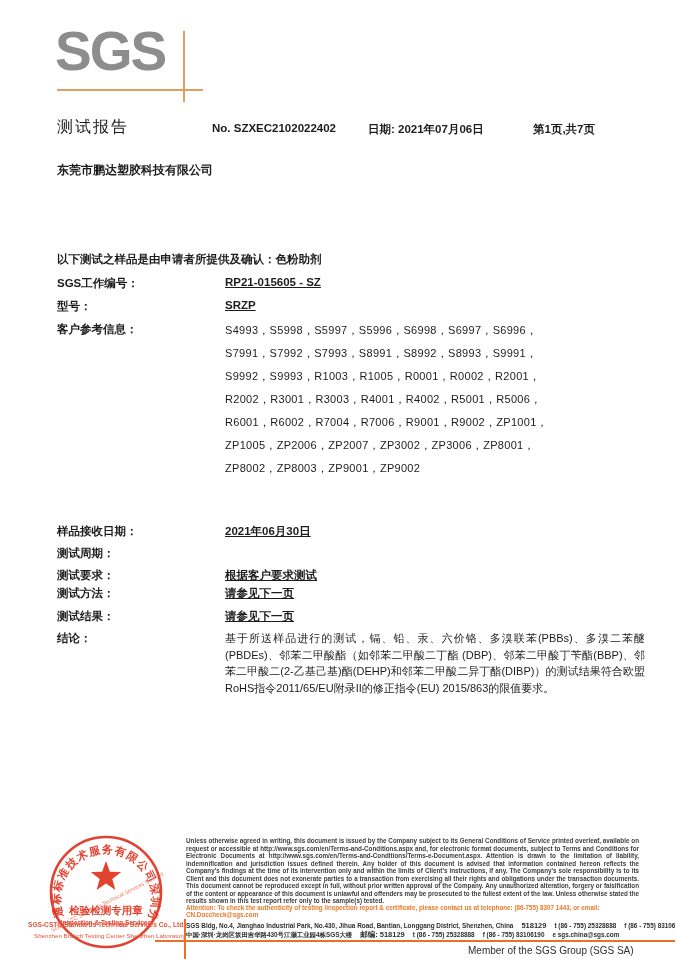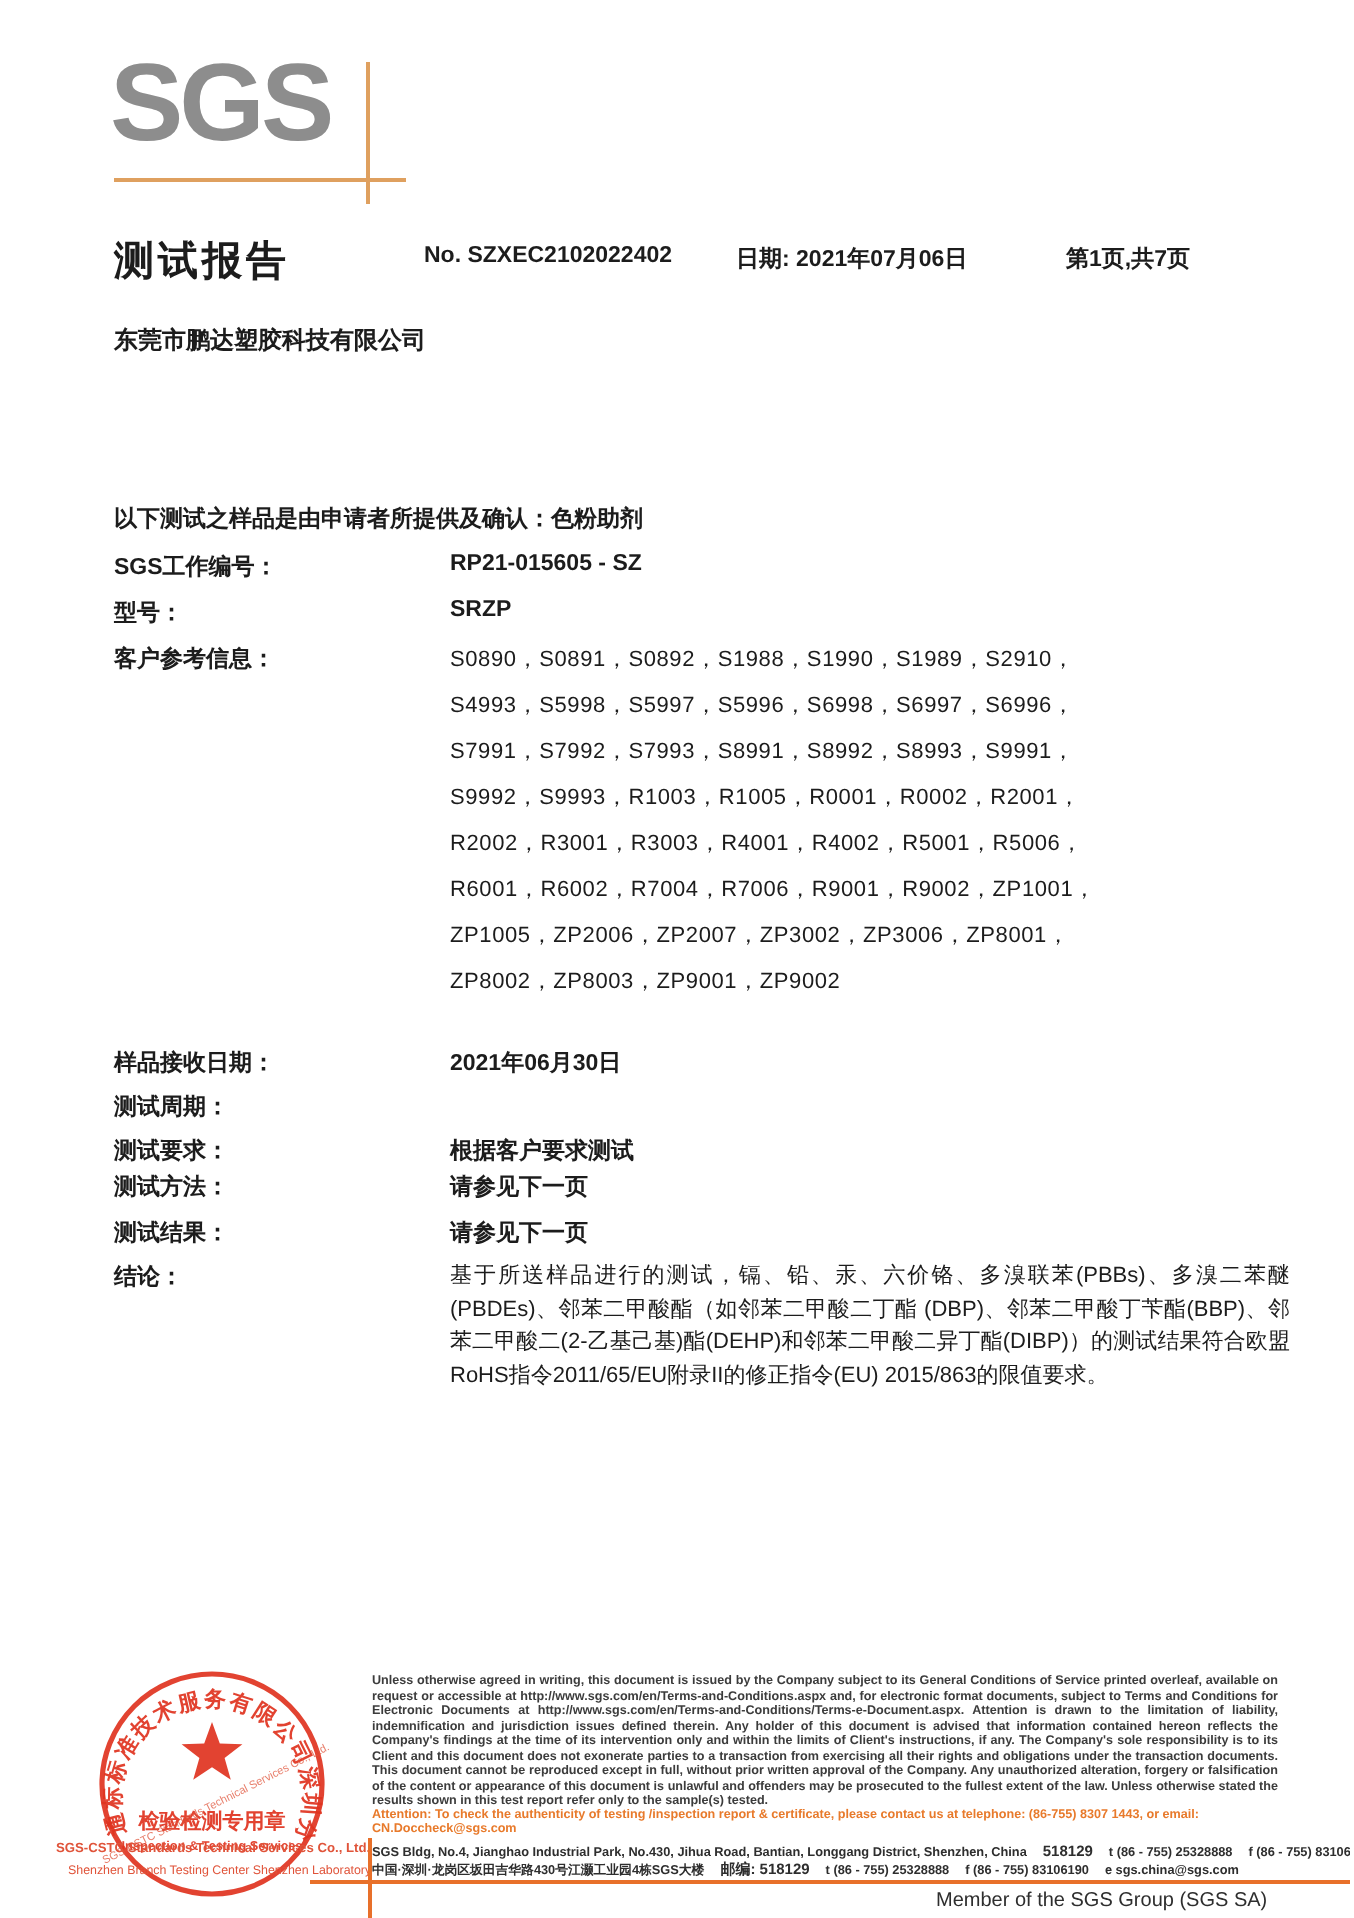--- a/index.html
+++ b/index.html
@@ -9,29 +9,29 @@
     font-family:"Liberation Sans","DejaVu Sans",sans-serif; color:#1c1c1c;
     overflow:hidden;
   }
   .abs { position:absolute; }
   .logo {
     left:55px; top:24px; font-size:55px; font-weight:800; color:#8d8d8d;
     letter-spacing:-2px; line-height:1;
   }
   .reg-h { left:57px; top:89px; width:146px; height:2px; background:#dfa05f; }
   .reg-v { left:183px; top:31px; width:2px; height:71px; background:#dfa05f; }
-  .doc-title { left:57px; top:117px; font-size:20px; font-weight:700; letter-spacing:2px; }
+  .doc-title { left:57px; top:117px; font-size:16px; font-weight:400; letter-spacing:2px; }
   .report-no { left:212px; top:122px; font-size:11.5px; font-weight:700; }
   .report-date { left:368px; top:122px; font-size:11.5px; font-weight:700; }
   .page-info { left:533px; top:122px; font-size:11.5px; font-weight:700; }
   .company { left:57px; top:162px; font-size:12px; font-weight:700; }
   .company-addr { left:57px; top:185px; font-size:12px; font-weight:700; }
   .intro { left:57px; top:252px; font-size:11.5px; font-weight:700; }
   .flabel { left:57px; font-size:11.5px; font-weight:700; }
-  .fvalue { left:225px; font-size:11.5px; font-weight:700; white-space:nowrap; }
+  .fvalue { left:225px; font-size:11.5px; font-weight:700; white-space:nowrap;text-decoration:underline; }
   .ref-lines { left:225px; top:319px; font-size:11px; font-weight:400; line-height:23px; white-space:nowrap; letter-spacing:0.3px; }
   .conclusion-text { left:225px; top:630px; width:420px; font-size:11px; font-weight:400; line-height:16.5px; text-align:justify; }
   
   .stamp-wrap { left:30px; top:832px; width:156px; height:124px; }
   .stamp-co1 { left:28px; top:921px; font-size:6.6px; color:#e0543a; font-weight:700; white-space:nowrap; }
   .stamp-co2 { left:34px; top:932px; font-size:6.2px; color:#e0543a; white-space:nowrap; }
   .disclaimer { left:186px; top:837px; width:453px; font-size:6.3px; line-height:7.5px; color:#3c3c3c; text-align:justify; font-weight:700; }
   .attention { left:186px; top:904px; width:453px; font-size:6.3px; line-height:7.4px; color:#e87a2b; font-weight:700; }
   .addr-row { left:186px; font-size:6.4px; color:#2e2e2e; white-space:nowrap; font-weight:700; }
   .addr-row span { margin-right:8px; }
@@ -59,21 +59,20 @@
   <div class="abs intro">以下测试之样品是由申请者所提供及确认：色粉助剂</div>
 
   <div class="abs flabel" style="top:276px">SGS工作编号：</div>
   <div class="abs fvalue" style="top:276px">RP21-015605 - SZ</div>
 
   <div class="abs flabel" style="top:299px">型号：</div>
   <div class="abs fvalue" style="top:299px">SRZP</div>
 
   <div class="abs flabel" style="top:322px">客户参考信息：</div>
   <div class="abs ref-lines">
-    <div>S0890，S0891，S0892，S1988，S1990，S1989，S2910，</div>
     <div>S4993，S5998，S5997，S5996，S6998，S6997，S6996，</div>
     <div>S7991，S7992，S7993，S8991，S8992，S8993，S9991，</div>
     <div>S9992，S9993，R1003，R1005，R0001，R0002，R2001，</div>
     <div>R2002，R3001，R3003，R4001，R4002，R5001，R5006，</div>
     <div>R6001，R6002，R7004，R7006，R9001，R9002，ZP1001，</div>
     <div>ZP1005，ZP2006，ZP2007，ZP3002，ZP3006，ZP8001，</div>
     <div>ZP8002，ZP8003，ZP9001，ZP9002</div>
   </div>
 
   <div class="abs flabel" style="top:524px">样品接收日期：</div>

